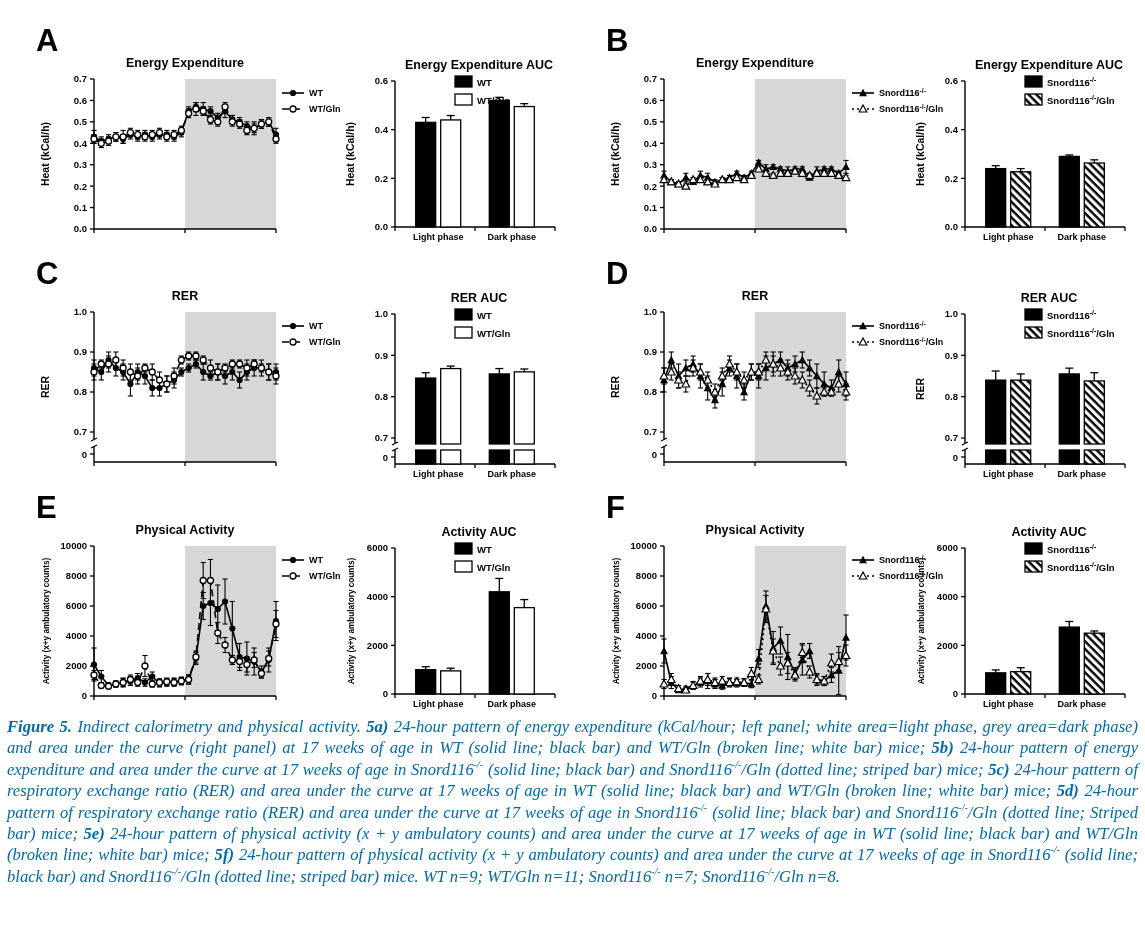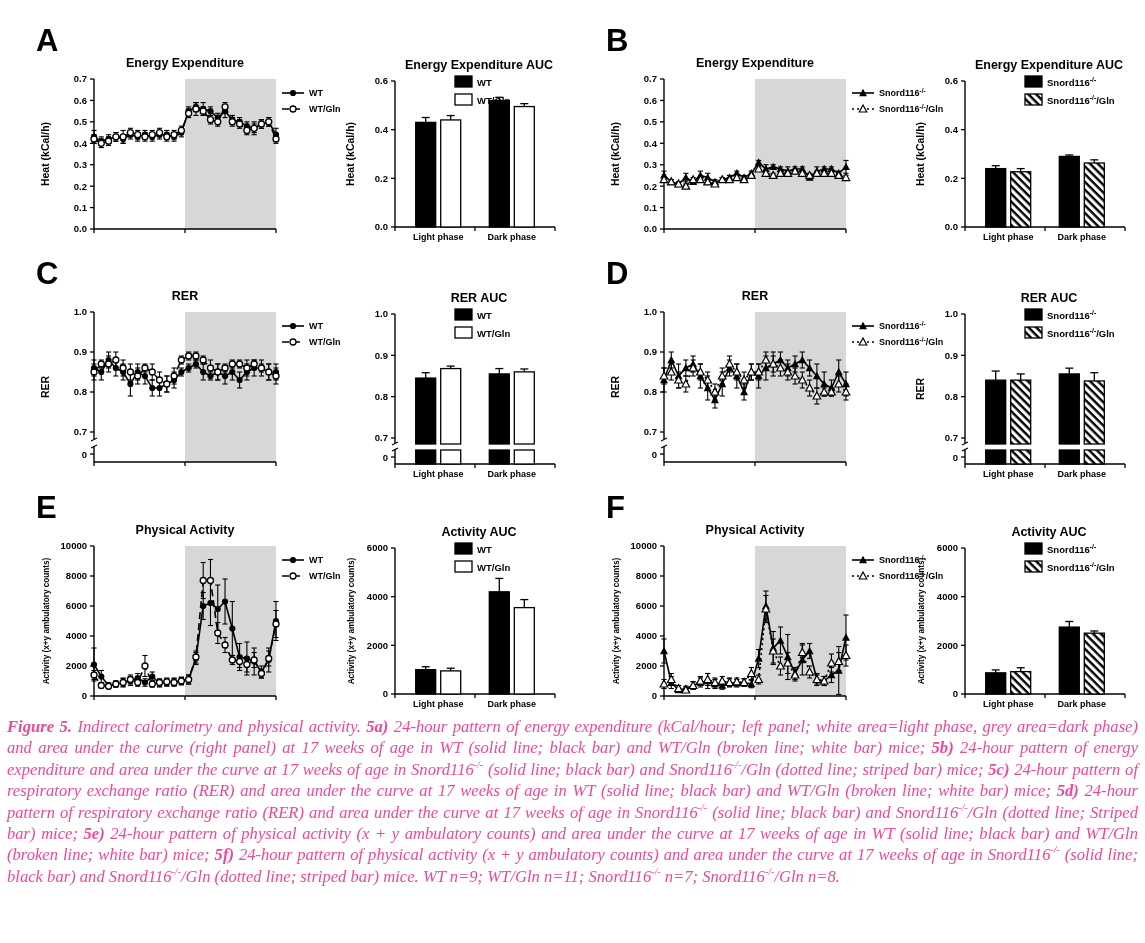--- a/index.html
+++ b/index.html
@@ -8,21 +8,21 @@
   .panel{position:absolute;width:567px;height:232px;}
   .r0{top:25px}.r1{top:258px}.r2{top:492px}
   .h0{left:8px}.h1{left:578px}
   .letter{position:absolute;left:28px;top:-2px;font-size:31px;font-weight:bold;color:#000;
           font-family:"Liberation Sans",sans-serif;}
   svg{position:absolute;overflow:visible;}
   svg.line{left:28px;top:26px;width:340px;height:214px;}
   svg.bar{left:335px;top:30px;width:235px;height:205px;}
   #caption{position:absolute;left:7px;right:7px;top:716px;
            font-family:"Liberation Serif",serif;font-style:italic;font-size:16.6px;
-           line-height:1.29;color:#ec4899;text-align:justify;}
+           line-height:1.29;color:#0369a1;text-align:justify;}
   #caption b{font-weight:bold;}
   #caption sup{font-size:0.6em;line-height:0;}
 </style>
 </head>
 <body>
 
 <div id="page">
   <svg width="0" height="0" style="position:absolute">
     <defs>
       <pattern id="hatch" width="5.5" height="5.5" patternUnits="userSpaceOnUse" patternTransform="rotate(45)">

